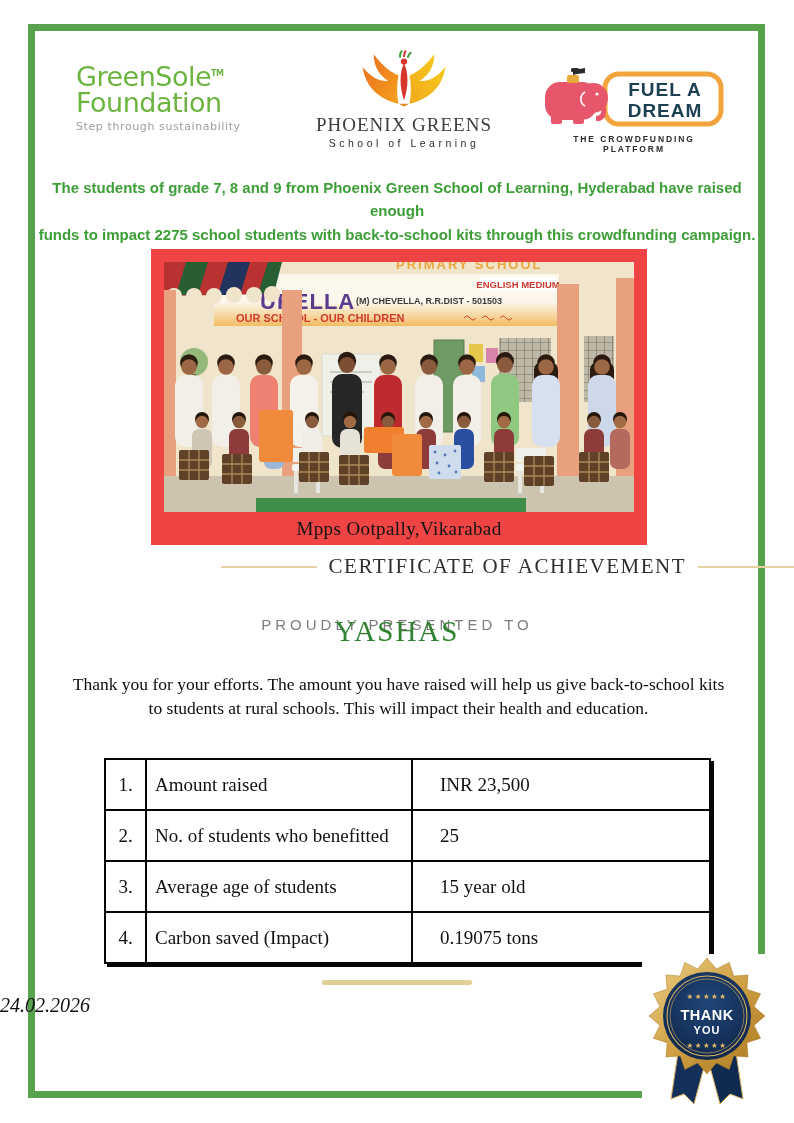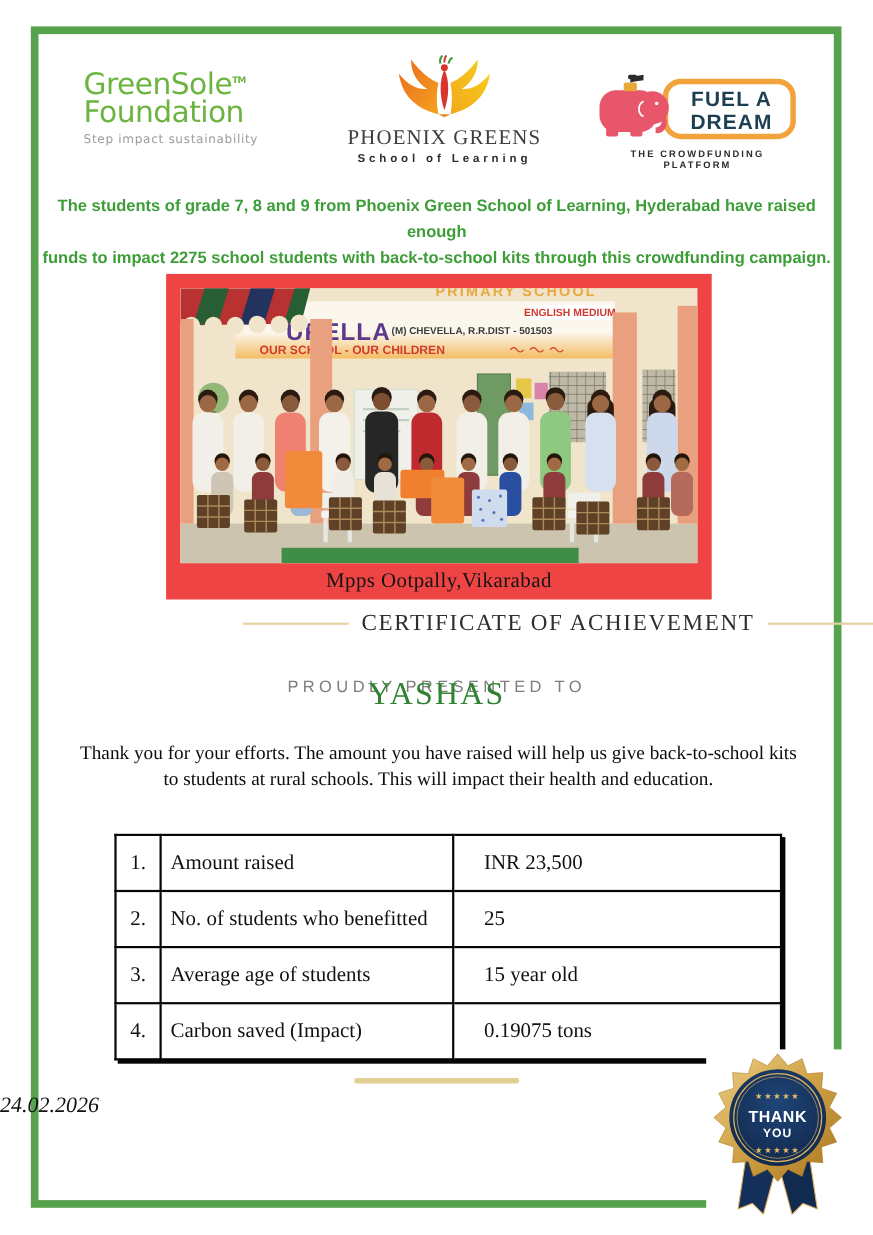--- a/index.html
+++ b/index.html
@@ -10,21 +10,21 @@
   .frame{position:absolute;left:28px;top:24px;width:737px;height:1074px;border:7px solid #57a24d;box-sizing:border-box;z-index:1;}
 
   
   .logo-greensole{position:absolute;left:76px;top:64px;z-index:2;font-family:"DejaVu Sans",sans-serif;}
   .gs-line{font-size:27px;line-height:.98;color:#6cb440;font-weight:500;letter-spacing:-.5px;}
   .gs-tm{font-size:8px;vertical-align:super;color:#6cb440;font-weight:700;}
   .gs-tag{margin-top:3px;font-size:11px;color:#9aa09c;letter-spacing:.6px;}
 
   .logo-phoenix{position:absolute;left:14px;right:0;top:50px;text-align:center;z-index:2;}
   .phx-name{font-size:19px;letter-spacing:1px;color:#3d3d3d;margin-top:2px;}
-  .phx-tag{font-family:"Liberation Sans",sans-serif;font-size:10.5px;font-weight:700;letter-spacing:3.5px;color:#2e2e2e;margin-top:1px;}
+  .phx-tag{font-family:"Liberation Sans",sans-serif;font-size:10.5px;font-weight:400;letter-spacing:3.5px;color:#2e2e2e;margin-top:1px;}
 
   .logo-fuel{position:absolute;left:541px;top:66px;width:186px;z-index:2;}
   .fad-tag{font-family:"Liberation Sans",sans-serif;font-size:8.5px;font-weight:700;letter-spacing:1.9px;color:#2b2b2b;margin-top:2px;text-align:center;}
 
   
   .intro{position:absolute;left:37px;top:176px;width:720px;z-index:2;text-align:center;
     font-family:"Liberation Sans",sans-serif;font-weight:700;font-size:15px;line-height:1.55;color:#3d9e38;white-space:pre-line;}
 
   
   .photo-card{position:absolute;left:151px;top:249px;width:496px;height:296px;background:#ef4444;z-index:2;text-align:center;}
@@ -60,21 +60,21 @@
 </head>
 <body>
 
 <div class="page">
 
   <div class="frame"></div>
 
   <div class="logo-greensole">
     <div class="gs-line"><span>GreenSole</span><span class="gs-tm">TM</span></div>
     <div class="gs-line">Foundation</div>
-    <div class="gs-tag">Step impact sustainability</div>
+    <div class="gs-tag">Step through sustainability</div>
   </div>
 
   <div class="logo-phoenix">
     <svg width="92" height="58" viewBox="0 0 100 62">
       <defs>
         <linearGradient id="wingL" x1="0" y1="0" x2="1" y2="1">
           <stop offset="0" stop-color="#e96b1f"></stop>
             <stop offset="1" stop-color="#f5a21e"></stop>
         </linearGradient>
         <linearGradient id="wingR" x1="1" y1="0" x2="0" y2="1">

